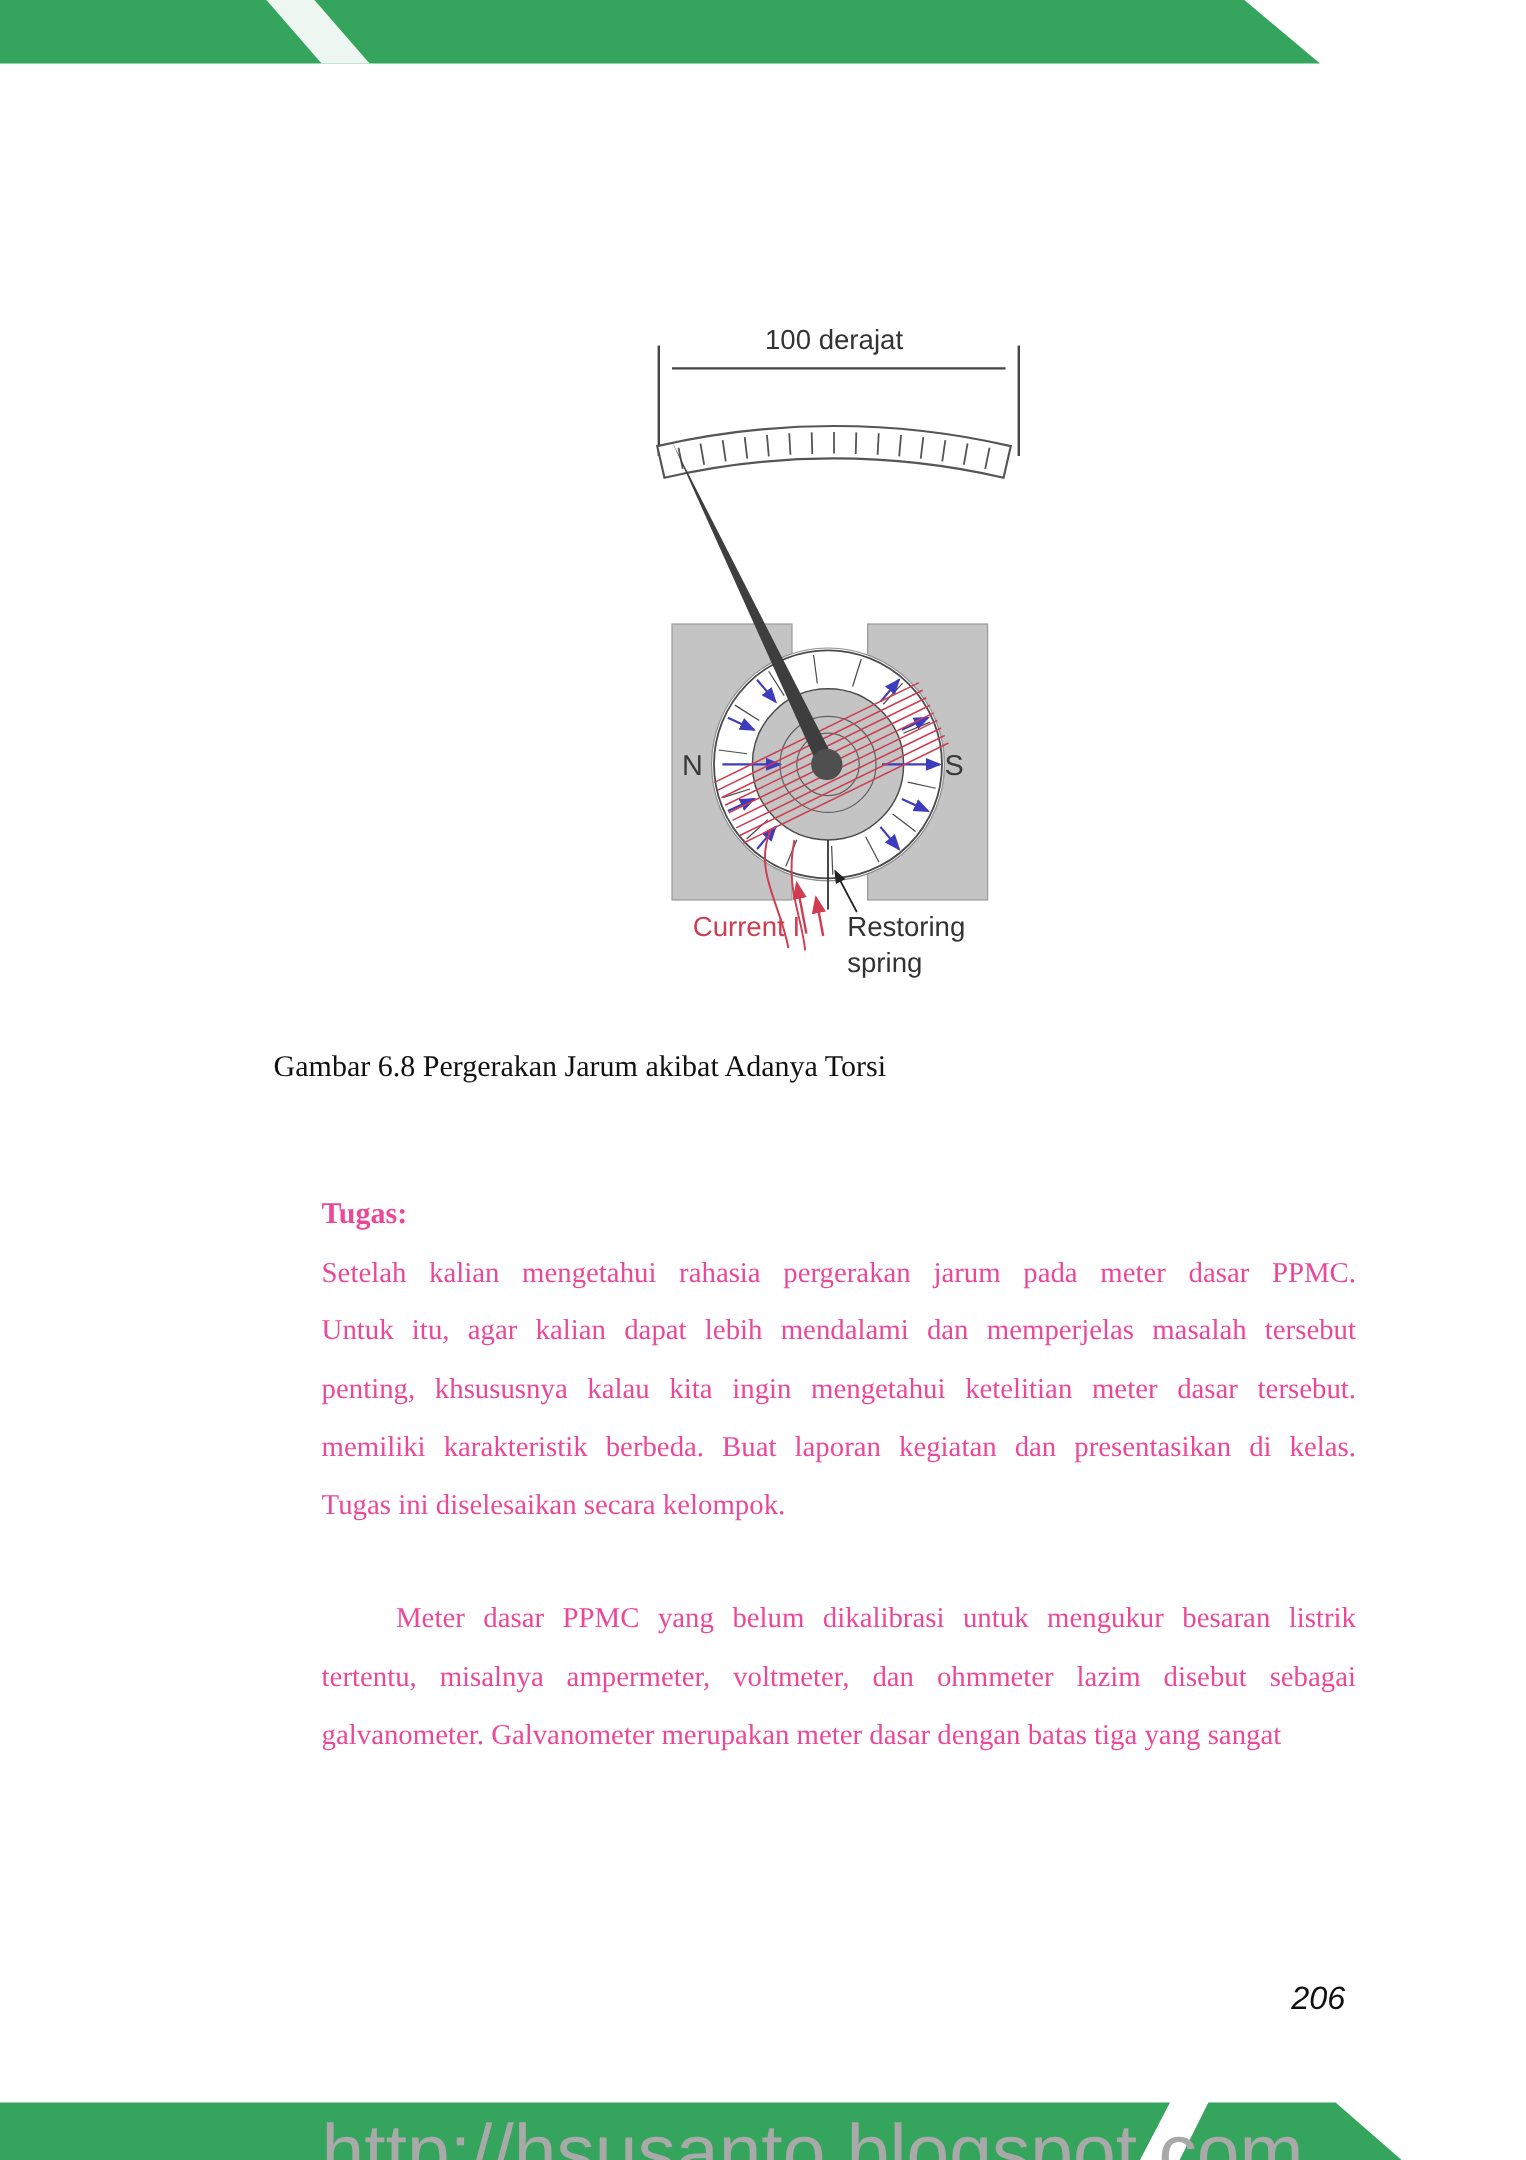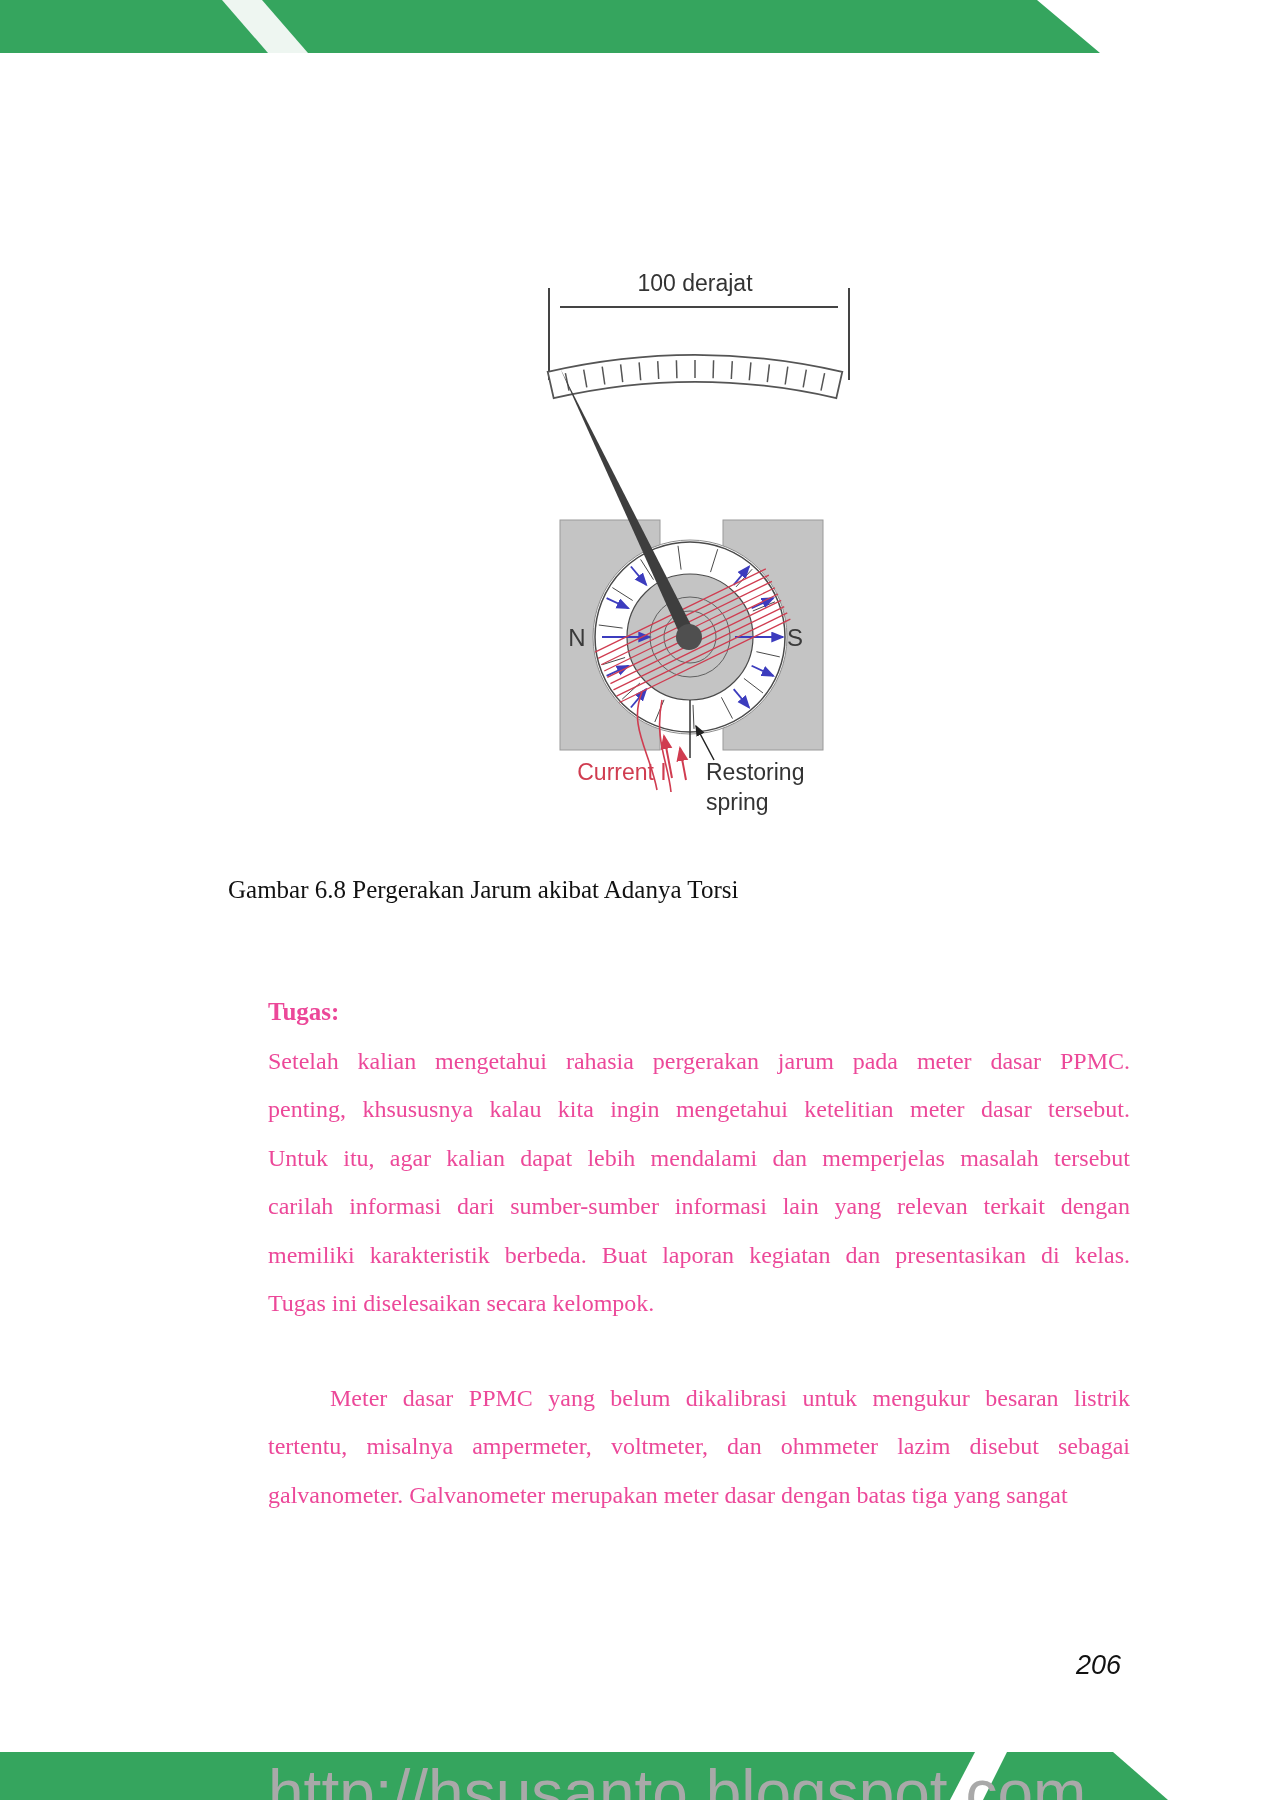--- a/index.html
+++ b/index.html
@@ -154,23 +154,22 @@
   <text x="706" y="780" text-anchor="start" class="figlabel">Restoring</text>
   <text x="706" y="810" text-anchor="start" class="figlabel">spring</text>
 </svg>
 
 <div class="caption">Gambar 6.8 Pergerakan Jarum akibat Adanya Torsi</div>
 
 <div class="textblock">
   <div class="heading">Tugas:</div>
   <div>
     <div class="jline">Setelah kalian mengetahui rahasia pergerakan jarum pada meter dasar PPMC.</div>
+    <div class="jline">Untuk itu, agar kalian dapat lebih mendalami dan memperjelas masalah tersebut</div>
     <div class="jline">penting, khsususnya kalau kita ingin mengetahui ketelitian meter dasar tersebut.</div>
-    <div class="jline">Untuk itu, agar kalian dapat lebih mendalami dan memperjelas masalah tersebut</div>
-    <div class="jline">carilah informasi dari sumber-sumber informasi lain yang relevan  terkait dengan</div>
     <div class="jline">memiliki karakteristik berbeda. Buat laporan kegiatan dan presentasikan di kelas.</div>
     <div class="jline last">Tugas ini diselesaikan secara kelompok.</div>
   </div>
   <div class="para2">
     <div class="jline indent">Meter dasar PPMC yang belum dikalibrasi untuk mengukur besaran listrik</div>
     <div class="jline">tertentu, misalnya ampermeter, voltmeter, dan ohmmeter lazim disebut sebagai</div>
     <div class="jline last">galvanometer. Galvanometer merupakan meter dasar dengan batas tiga yang sangat</div>
   </div>
 </div>
 

